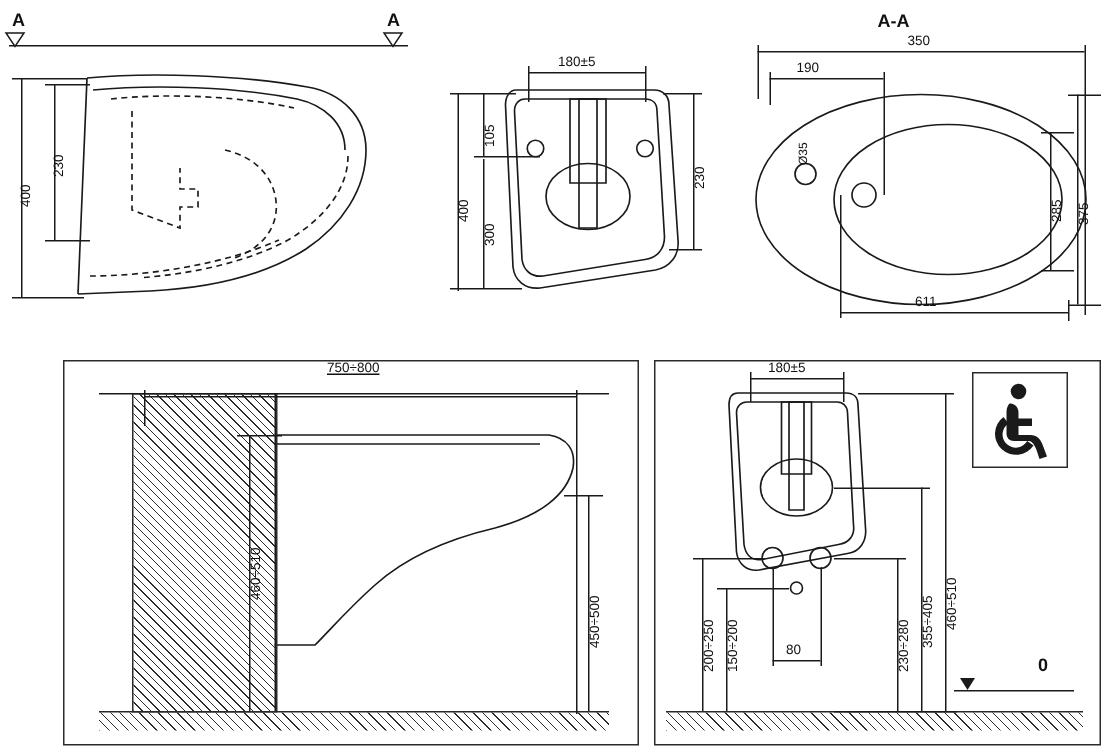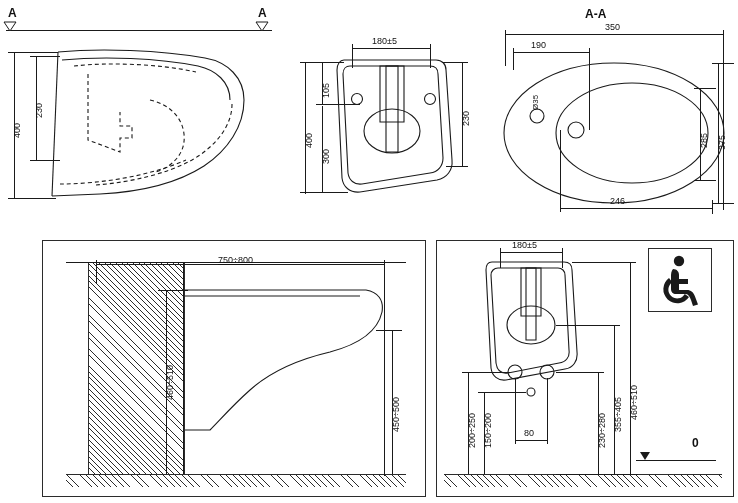--- a/index.html
+++ b/index.html
@@ -182,21 +182,21 @@
   <div class="lbl" style="left:605px; top:22px;">350</div>
 
   <div class="ln hl" style="left:513px; top:52px; width:76px;"></div>
   <div class="ln vl" style="left:513px; top:48px; height:22px;"></div>
   <div class="ln vl" style="left:589px; top:48px; height:82px;"></div>
   <div class="lbl" style="left:531px; top:40px;">190</div>
 
   <div class="ln hl" style="left:560px; top:208px; width:152px;"></div>
   <div class="ln vl" style="left:560px; top:130px; height:82px;"></div>
   <div class="ln vl" style="left:712px; top:200px; height:14px;"></div>
-  <div class="lbl" style="left:610px; top:196px;">246</div>
+  <div class="lbl" style="left:610px; top:196px;">611</div>
 
   <div class="lbl rot" style="left:531px; top:110px; font-size:8px;">Ø35</div>
 
   <div class="ln vl" style="left:718px; top:63px; height:140px;"></div>
   <div class="ln vl" style="left:700px; top:88px; height:92px;"></div>
   <div class="ln hl" style="left:712px; top:63px; width:22px;"></div>
   <div class="ln hl" style="left:712px; top:203px; width:22px;"></div>
   <div class="ln hl" style="left:694px; top:88px; width:22px;"></div>
   <div class="ln hl" style="left:694px; top:180px; width:22px;"></div>
   <div class="lbl rot" style="left:717px; top:150px;">375</div>
@@ -206,21 +206,21 @@
   <div class="frame" style="left:436px; top:240px; width:296px; height:255px;"></div>
 
   <div class="hatch" style="left:88px; top:262px; width:95px; height:211px;"></div>
   <div class="hatch-thin" style="left:66px; top:474px; width:340px; height:12px; border-top:1px solid #2b2b2b;"></div>
   <div class="ln hl" style="left:66px; top:262px; width:340px;"></div>
   <div class="ln vl" style="left:183px; top:262px; height:212px;"></div>
 
   <div class="ln hl" style="left:96px; top:264px; width:288px;"></div>
   <div class="ln vl" style="left:96px; top:260px; height:24px;"></div>
   <div class="ln vl" style="left:384px; top:260px; height:216px;"></div>
-  <div class="lbl" style="left:218px; top:255px;text-decoration:underline;">750÷800</div>
+  <div class="lbl" style="left:218px; top:240px;text-decoration:underline;">750÷800</div>
 
   <div class="ln vl" style="left:166px; top:290px; height:184px;"></div>
   <div class="ln hl" style="left:158px; top:290px; width:30px;"></div>
   <div class="lbl rot" style="left:165px; top:400px;">460÷510</div>
 
   <div class="ln vl" style="left:392px; top:330px; height:144px;"></div>
   <div class="ln hl" style="left:376px; top:330px; width:26px;"></div>
   <div class="lbl rot" style="left:391px; top:432px;">450÷500</div>
 
   <div class="hatch-thin" style="left:444px; top:474px; width:278px; height:12px; border-top:1px solid #2b2b2b;"></div>

